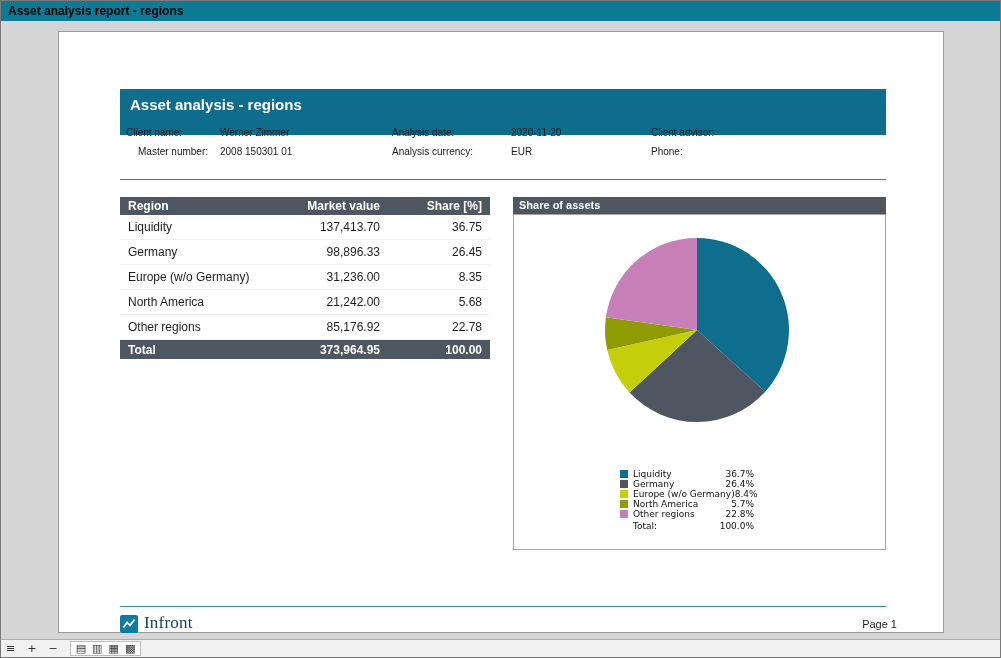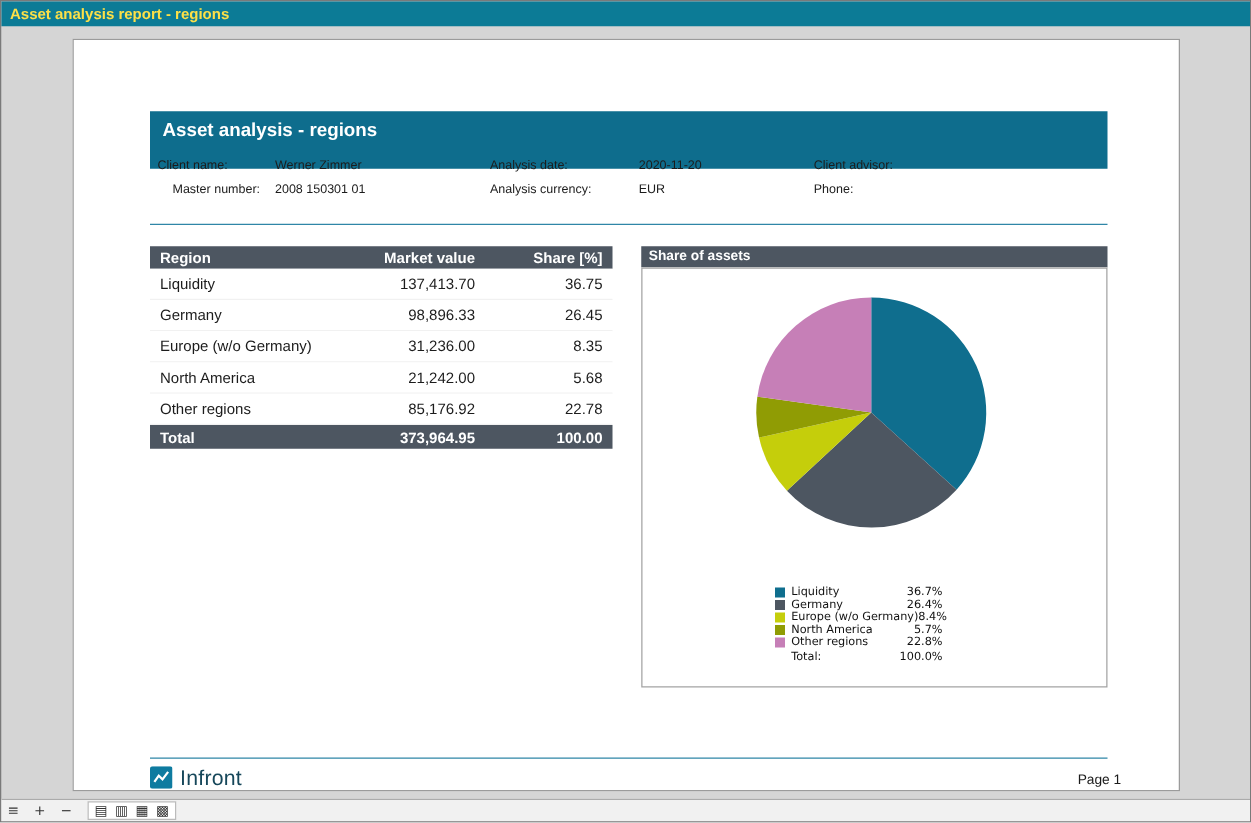--- a/index.html
+++ b/index.html
@@ -3,21 +3,21 @@
 <meta charset="utf-8">
 <style>
   * { margin:0; padding:0; box-sizing:border-box; }
   html,body { background:#e8e8e8; }
   body { font-family:"Liberation Sans", sans-serif; }
 
   .window { position:relative; width:1001px; height:658px; background:#d5d5d5;
             border:1px solid #7a7a7a; overflow:hidden; }
 
   .titlebar { position:absolute; top:0; left:0; right:0; height:20px;
-              background:#0c7b96; color:#fde047; font-weight:bold; font-size:12px;
+              background:#0c7b96; color:#000000; font-weight:bold; font-size:12px;
               line-height:20px; padding-left:7px; }
 
   .page { position:absolute; left:57px; top:30px; width:886px; height:602px;
           background:#fff; border:1px solid #9b9b9b; }
 
   .doc-header { position:absolute; left:61px; top:57px; width:766px; height:46px;
                 background:#0e6d8d; color:#fff; font-size:15px; font-weight:bold;
                 line-height:31px; padding-left:10px; }
 
   .info-lbl, .info-val { position:absolute; font-size:10px; color:#1c1c1c; white-space:nowrap; }
@@ -46,21 +46,21 @@
 
   .pie-legend { position:absolute; left:106px; top:254px; width:134px;
                 font-family:"DejaVu Sans", sans-serif; font-size:9px; color:#111; }
   .lg-row { display:flex; align-items:center; height:10px; }
   .lg-swatch { width:8px; height:8px; margin-right:5px; flex:0 0 8px; }
   .lg-label { flex:1; white-space:nowrap; }
   .lg-val { width:40px; text-align:right; }
   .lg-row.total { margin-top:2px; }
 
   
-  .brand { position:absolute; left:61px; top:581px; display:flex; align-items:flex-start; }
+  .brand { position:absolute; left:61px; top:581px; display:flex; align-items:flex-end;font-family:Liberation Serif, serif; }
   .brand-name { font-size:17px; color:#16475a; margin-left:6px; letter-spacing:0.2px; }
   .page-num { position:absolute; right:46px; top:586px; font-size:11px; color:#1c1c1c; }
 
   
   .toolbar { position:absolute; left:0; bottom:0; width:100%; height:18px;
              background:#f1f1f1; border-top:1px solid #ababab;
              display:flex; align-items:center; padding-left:5px;
              font-family:"DejaVu Sans", sans-serif; font-size:11px; color:#333; }
   .tb-left { display:flex; align-items:center; gap:12px; margin-right:12px; }
   .tb-views { display:flex; align-items:center; gap:6px; background:#fff;

